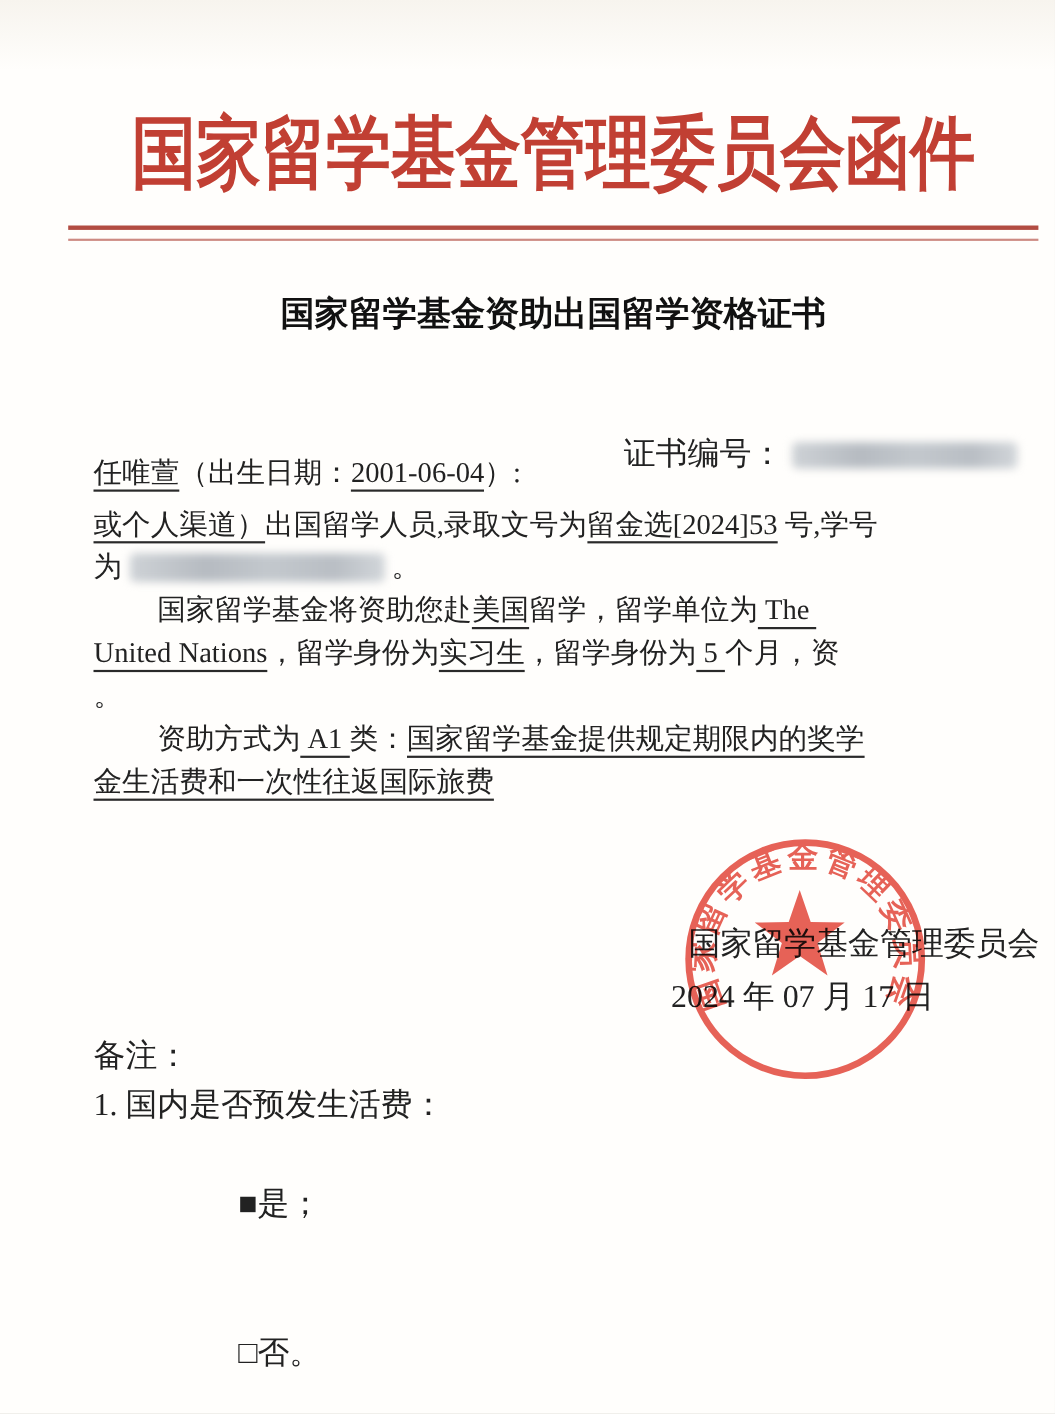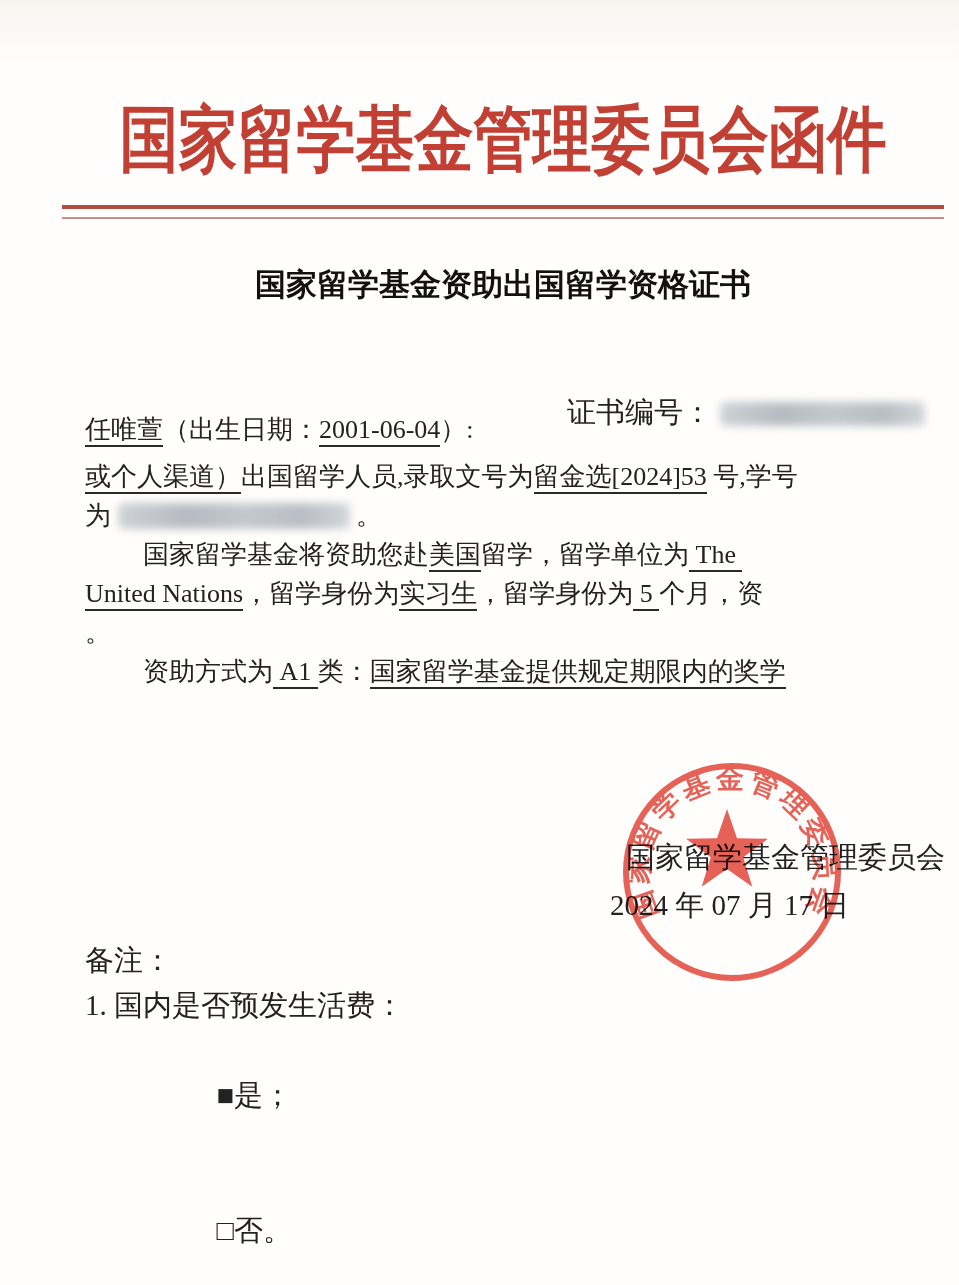--- a/index.html
+++ b/index.html
@@ -69,20 +69,21 @@
       <div class="bline"><span class="u">任唯萱</span><span>（出生日期：</span><span class="u">2001-06-04</span><span>）:</span></div>
     </div>
 
   <div class="body-lines bline-host">
       <div class="bline"><span class="u">或个人渠道）</span><span>出国留学人员,录取文号为</span><span class="u">留金选[2024]53</span><span> 号,学号</span></div>
       <div class="bline"><span>为 </span><span class="smudge inline-smudge"></span><span> 。</span></div>
       <div class="bline indent"><span>国家留学基金将资助您赴</span><span class="u">美国</span><span>留学，留学单位为</span><span class="u"> The </span></div>
       <div class="bline"><span class="u">United Nations</span><span>，留学身份为</span><span class="u">实习生</span><span>，留学身份为</span><span class="u"> 5 </span><span>个月，资</span></div>
       <div class="bline"><span>。</span></div>
       <div class="bline indent"><span>资助方式为</span><span class="u"> A1 </span><span>类：</span><span class="u">国家留学基金提供规定期限内的奖学</span></div>
+      <div class="bline"><span class="u">金生活费和一次性往返国际旅费</span></div>
     </div>
 
   <div class="sig-org">国家留学基金管理委员会</div>
   <div class="sig-date">2024 年 07 月 17 日</div>
 
   <svg class="stamp" viewBox="0 0 228 228">
     <circle cx="114" cy="114" r="106" fill="none" stroke="#e4544a" stroke-width="6"></circle>
     <defs>
       <path id="sealArc" d="M 41.2 156 A 84 84 0 1 1 186.8 156" fill="none"></path>
     </defs>

